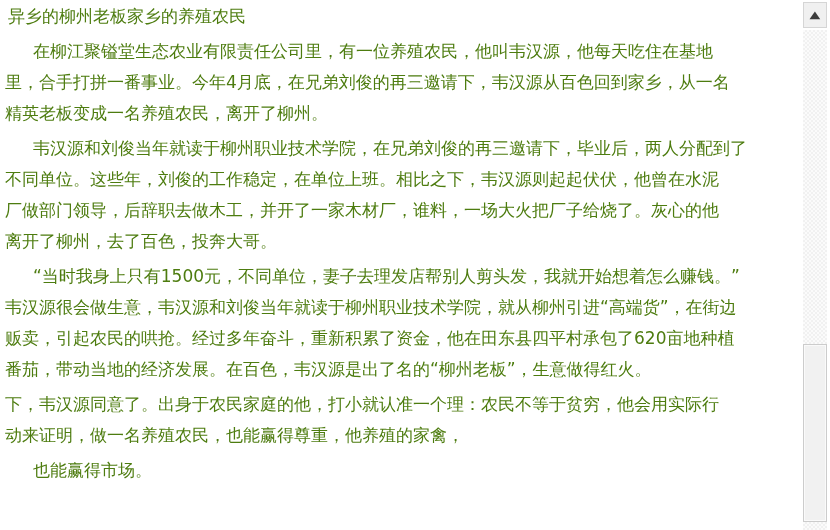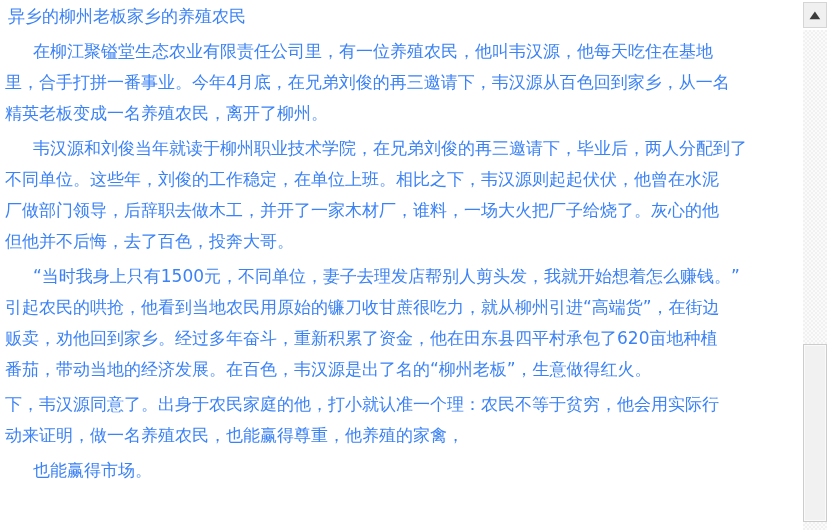--- a/index.html
+++ b/index.html
@@ -21,21 +21,21 @@
     position: absolute;
     left: 0;
     top: 0;
     width: 796px;
     padding: 1px 0 0 5px;
     box-sizing: border-box;
   }
   .line {
     font-size: 17px;
     line-height: 31px;
-    color: #3b82f6;
+    color: #4d7c0f;
     white-space: nowrap;
     overflow: hidden;
   }
   .para { margin: 4px 0 0 0; }
   .para .first { text-indent: 28px; }
   .title-line { text-indent: 3px; }
 
   
   .scrollbar {
     position: absolute;
@@ -101,27 +101,27 @@
     <div class="para">
       <div class="line first">在柳江聚镒堂生态农业有限责任公司里，有一位养殖农民，他叫韦汉源，他每天吃住在基地</div>
       <div class="line">里，合手打拼一番事业。今年4月底，在兄弟刘俊的再三邀请下，韦汉源从百色回到家乡，从一名</div>
       <div class="line">精英老板变成一名养殖农民，离开了柳州。</div>
     </div>
 
     <div class="para">
       <div class="line first">韦汉源和刘俊当年就读于柳州职业技术学院，在兄弟刘俊的再三邀请下，毕业后，两人分配到了</div>
       <div class="line">不同单位。这些年，刘俊的工作稳定，在单位上班。相比之下，韦汉源则起起伏伏，他曾在水泥</div>
       <div class="line">厂做部门领导，后辞职去做木工，并开了一家木材厂，谁料，一场大火把厂子给烧了。灰心的他</div>
-      <div class="line">但他并不后悔，去了百色，投奔大哥。</div>
+      <div class="line">离开了柳州，去了百色，投奔大哥。</div>
     </div>
 
     <div class="para">
       <div class="line first">“当时我身上只有1500元，不同单位，妻子去理发店帮别人剪头发，我就开始想着怎么赚钱。”</div>
-      <div class="line">引起农民的哄抢，他看到当地农民用原始的镰刀收甘蔗很吃力，就从柳州引进“高端货”，在街边</div>
-      <div class="line">贩卖，劝他回到家乡。经过多年奋斗，重新积累了资金，他在田东县四平村承包了620亩地种植</div>
+      <div class="line">韦汉源很会做生意，韦汉源和刘俊当年就读于柳州职业技术学院，就从柳州引进“高端货”，在街边</div>
+      <div class="line">贩卖，引起农民的哄抢。经过多年奋斗，重新积累了资金，他在田东县四平村承包了620亩地种植</div>
       <div class="line">番茄，带动当地的经济发展。在百色，韦汉源是出了名的“柳州老板”，生意做得红火。</div>
     </div>
 
     <div class="para">
       <div class="line">下，韦汉源同意了。出身于农民家庭的他，打小就认准一个理：农民不等于贫穷，他会用实际行</div>
       <div class="line">动来证明，做一名养殖农民，也能赢得尊重，他养殖的家禽，</div>
     </div>
 
     <div class="para">
       <div class="line first">也能赢得市场。</div>

